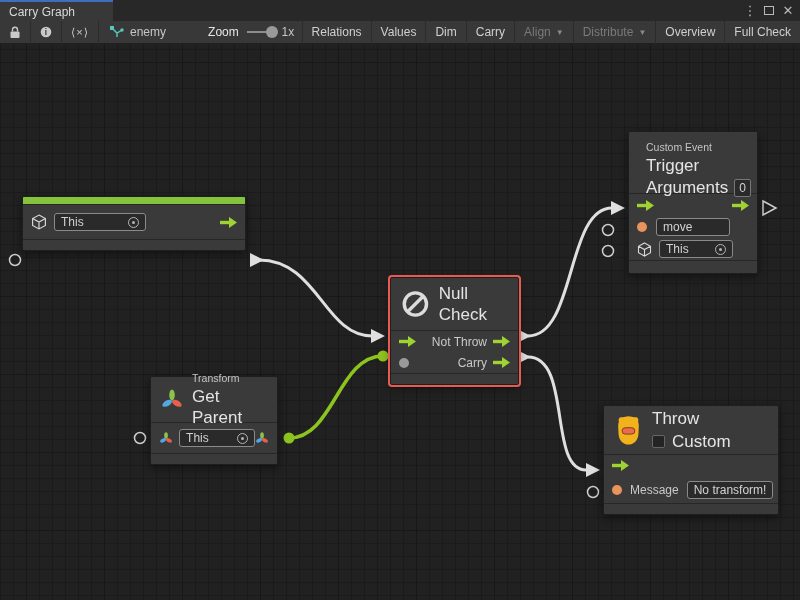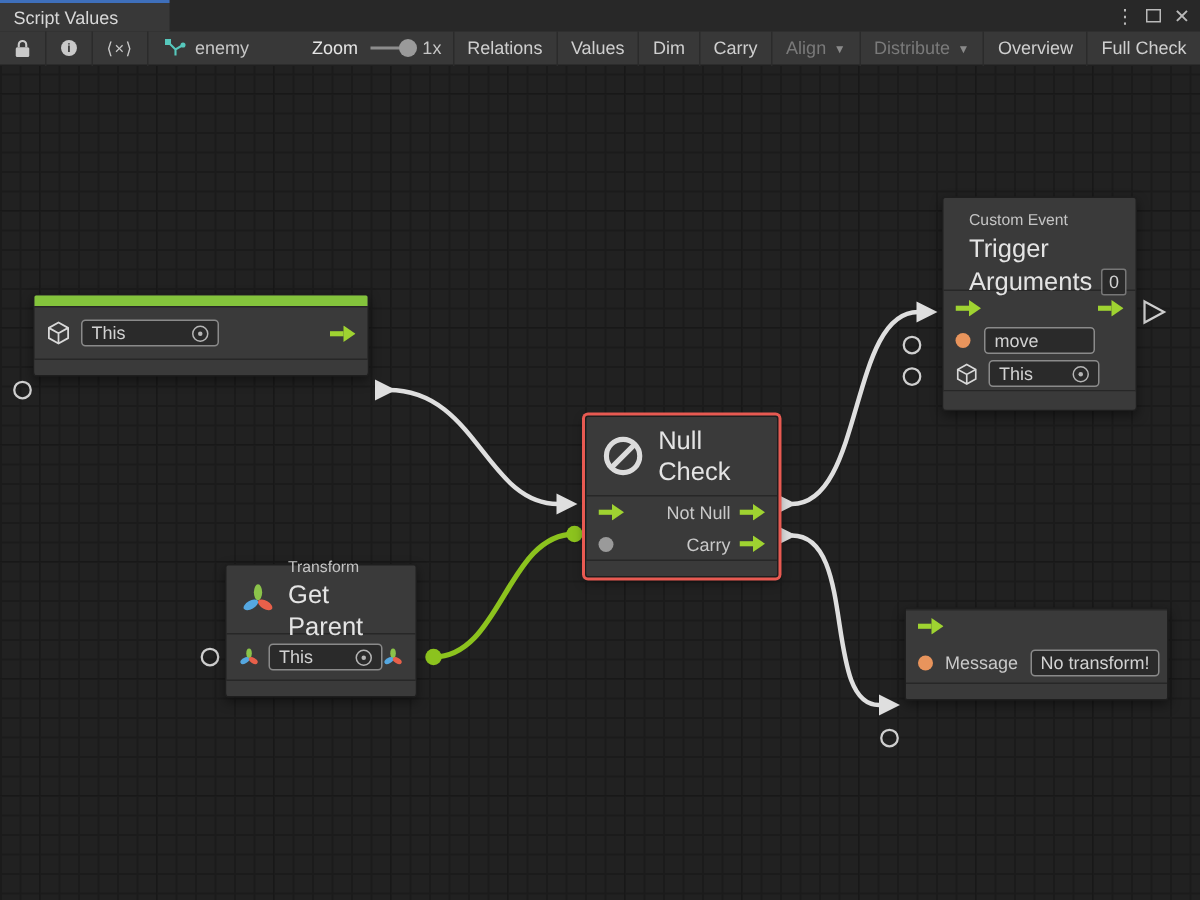--- a/index.html
+++ b/index.html
@@ -66,21 +66,21 @@
   .dot.gray { background:#9a9a9a; }
   .checkbox { width:13px; height:13px; background:#242424; border:1px solid #666; border-radius:2px; flex:none; }
   .argbox { width:17px; height:18px; background:#2a2a2a; border:1px solid #777; border-radius:2px;
     display:flex; align-items:center; justify-content:center; font-size:12px; color:#d2d2d2; margin-left:6px; }
 </style>
 </head>
 <body>
 
 <div class="tabstrip">
   <div class="tab">
-    <span>Script Values</span>
+    <span>Carry Graph</span>
   </div>
   <div class="winctl">
     <span class="glyph">⋮</span>
     <span class="maxbox"></span>
     <span class="glyph">✕</span>
   </div>
 </div>
 
 <div class="toolbar">
   <div class="tbtn" style="width:45px">
@@ -208,21 +208,21 @@
     </svg>
     <div class="ntitle">Null Check</div>
   </div>
   <div class="ndivide"></div>
   <div class="prow" style="height:21px;">
     <svg width="17" height="11" viewBox="0 0 17 11">
       <rect x="0" y="3.8" width="9" height="3.4" fill="#9fd331"></rect>
         <path d="M9 0 L17 5.5 L9 11 Z" fill="#9fd331"></path>
     </svg>
     <div class="grow"></div>
-    <span class="plabel">Not Null</span>
+    <span class="plabel">Not Throw</span>
     <svg width="17" height="11" viewBox="0 0 17 11">
       <rect x="0" y="3.8" width="9" height="3.4" fill="#9fd331"></rect>
         <path d="M9 0 L17 5.5 L9 11 Z" fill="#9fd331"></path>
     </svg>
   </div>
   <div class="prow" style="height:21px;">
     <span class="dot gray"></span>
     <div class="grow"></div>
     <span class="plabel">Carry</span>
     <svg width="17" height="11" viewBox="0 0 17 11">
@@ -311,20 +311,33 @@
       <ellipse cx="13" cy="7.5" rx="3.4" ry="6" fill="#8bc34a"></ellipse>
       <ellipse cx="13" cy="7.5" rx="3.4" ry="6" fill="#55a7e0" transform="rotate(240 13 13.5)"></ellipse>
       <ellipse cx="13" cy="7.5" rx="3.4" ry="6" fill="#e8604a" transform="rotate(120 13 13.5)"></ellipse>
     </svg>
   </div>
   <div class="ndivide"></div>
   <div class="nfoot"></div>
 </div>
 
 <div class="node" style="left:603px; top:405px; width:176px;">
+  <div class="nhead" style="height:48px;">
+    <svg width="31" height="34" viewBox="0 0 34 36">
+      <path d="M17 3 C20 3 22 4.5 24 4 C27 3.5 28.5 6 27.5 9 C29 12 28 16 28 21 C28 29 23 34 17 34 C11 34 6 29 6 21 C6 16 5 12 6.5 9 C5.5 6 7 3.5 10 4 C12 4.5 14 3 17 3 Z" fill="#f2b21c"></path>
+      <rect x="10" y="15.5" width="14" height="7" rx="3.5" fill="#ee6a4d" stroke="#6b3a22" stroke-width="1"></rect>
+    </svg>
+    <div>
+      <div class="ntitle">Throw</div>
+      <div style="display:flex; align-items:center; gap:7px; margin-top:2px;">
+        <span class="checkbox"></span>
+        <span class="ntitle">Custom</span>
+      </div>
+    </div>
+  </div>
   <div class="ndivide"></div>
   <div class="prow" style="height:21px;">
     <svg width="17" height="11" viewBox="0 0 17 11">
       <rect x="0" y="3.8" width="9" height="3.4" fill="#9fd331"></rect>
         <path d="M9 0 L17 5.5 L9 11 Z" fill="#9fd331"></path>
     </svg>
   </div>
   <div class="prow" style="height:27px;">
     <span class="dot orange"></span>
     <span class="plabel" style="margin:0 8px;">Message</span>

